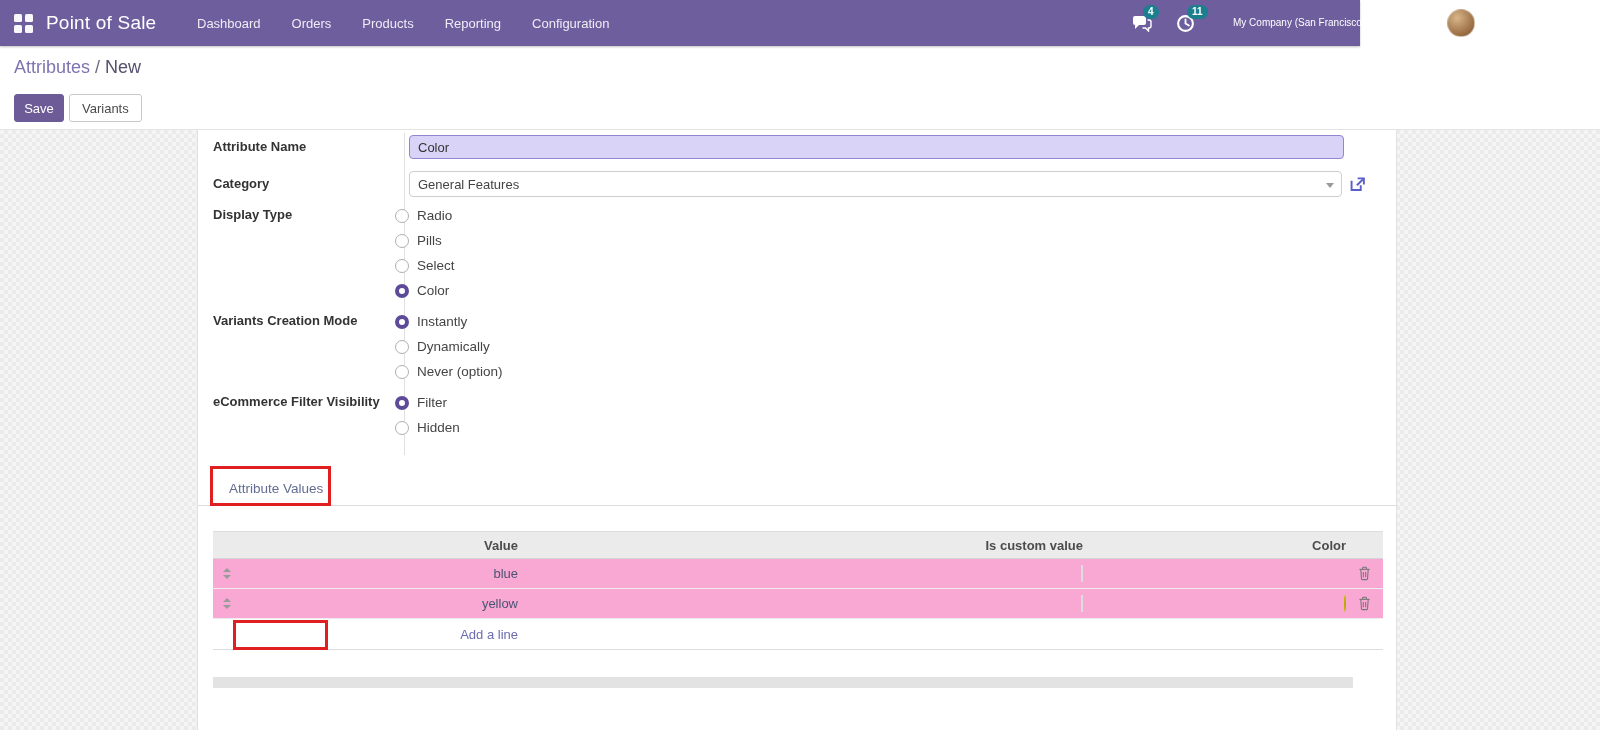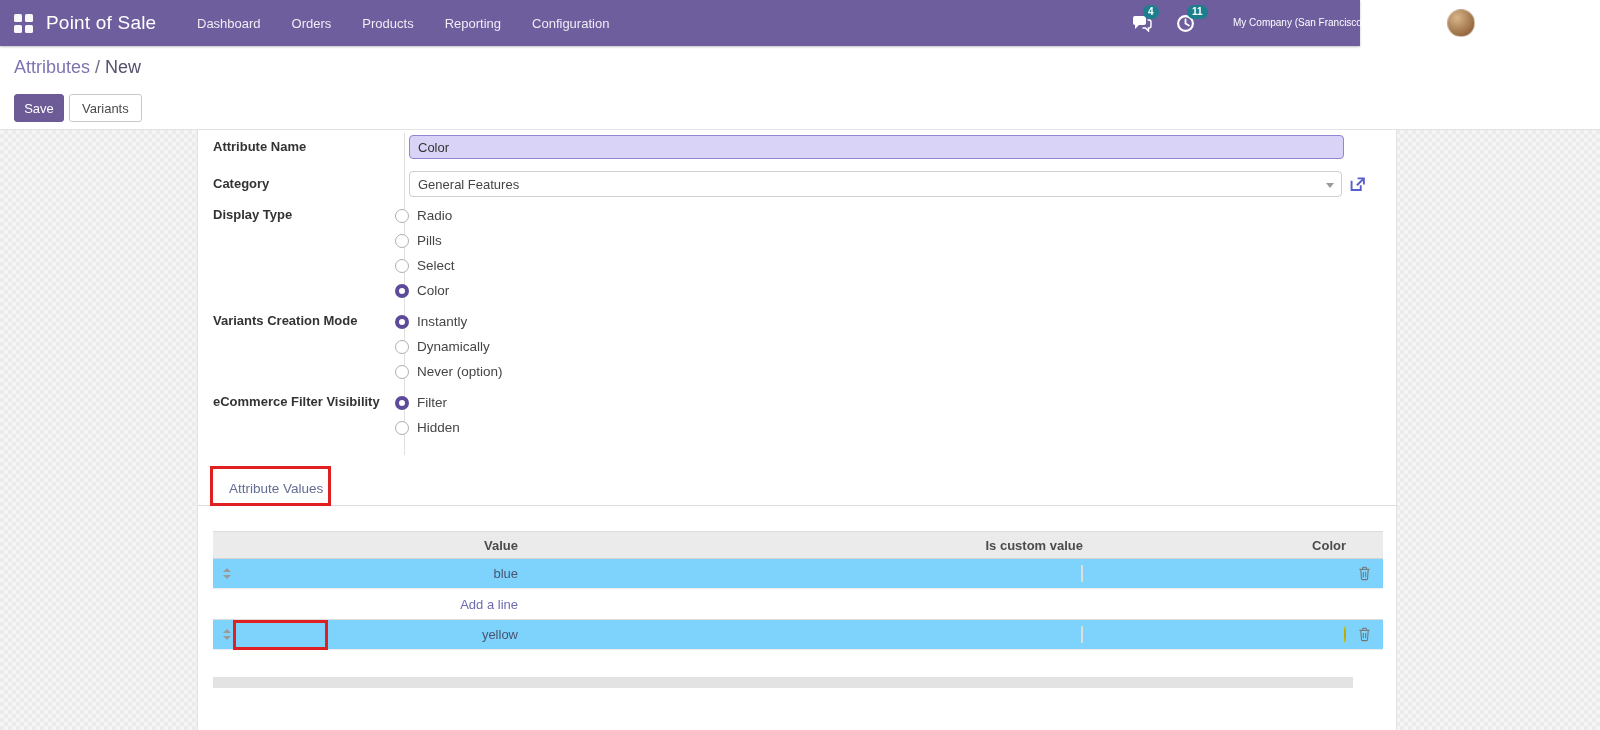--- a/index.html
+++ b/index.html
@@ -80,21 +80,21 @@
   .redbox1 { position:absolute; left:12px; top:336px; width:121px; height:40px;
              border:3px solid #e02020; z-index:5; pointer-events:none; }
   .redbox2 { position:absolute; left:35px; top:490px; width:95px; height:30px;
              border:3px solid #e02020; z-index:5; pointer-events:none; }
 
   
   .values-table { position:absolute; left:15px; top:401px; width:1170px; font-size:13px;text-align:right; }
   .t-row { display:flex; align-items:center; }
   .t-header { height:28px; background:#ebebeb; border-top:1px solid #dcdcdc; border-bottom:1px solid #d4d4d4;
               font-weight:bold; color:#4c4c4c; }
-  .t-data { height:30px; background:#7dd3fc; border-bottom:1px solid #ededed; }
+  .t-data { height:30px; background:#f9a8d4; border-bottom:1px solid #ededed; }
   .t-add { height:31px; border-bottom:1px solid #dcdcdc; }
   .col-handle { width:28px; flex:none; display:flex; justify-content:center; }
   .col-value { width:277px; flex:none; padding-left:4px; }
   .col-custom { width:565px; flex:none; padding-left:4px; }
   .col-color { width:263px; flex:none; padding-left:6px; }
   .col-trash { width:37px; flex:none; display:flex; justify-content:center; }
   .t-data .col-value { color:#4a5472; }
   .drag-handle { display:flex; flex-direction:column; gap:3px; cursor:grab; }
   .drag-handle i { width:0; height:0; border-left:4px solid transparent; border-right:4px solid transparent; }
   .drag-handle .up { border-bottom:4px solid #9a9a9a; }
@@ -252,25 +252,20 @@
               <svg width="13" height="15" viewBox="0 0 14 16">
                 <path d="M1.5 3.5 h11" stroke="#737373" stroke-width="1.1" fill="none"></path>
                 <path d="M5 3.5 V2 a0.7 0.7 0 0 1 .7-.7 h2.6 a0.7 0.7 0 0 1 .7.7 v1.5" stroke="#737373" stroke-width="1.1" fill="none"></path>
                 <path d="M3 3.5 l.7 10 a1.2 1.2 0 0 0 1.2 1.1 h4.2 a1.2 1.2 0 0 0 1.2-1.1 l.7-10" stroke="#737373" stroke-width="1.1" fill="none"></path>
                 <path d="M5.7 6.5 v5.5 M8.3 6.5 v5.5" stroke="#737373" stroke-width="1.1" fill="none"></path>
               </svg>
             </span>
           </div>
         </div>
 
-        <div class="t-row t-add">
-          <div class="col-handle"></div>
-          <div class="col-value"><span class="add-line">Add a line</span></div>
-        </div>
-
         <div class="t-row t-data">
           <div class="col-handle">
             <span class="drag-handle">
                 <i class="up"></i>
                 <i class="down"></i>
               </span>
           </div>
           <div class="col-value">yellow</div>
           <div class="col-custom"><span class="checkbox"></span></div>
           <div class="col-color">
@@ -280,19 +275,24 @@
             <span class="trash-btn">
               <svg width="13" height="15" viewBox="0 0 14 16">
                 <path d="M1.5 3.5 h11" stroke="#737373" stroke-width="1.1" fill="none"></path>
                 <path d="M5 3.5 V2 a0.7 0.7 0 0 1 .7-.7 h2.6 a0.7 0.7 0 0 1 .7.7 v1.5" stroke="#737373" stroke-width="1.1" fill="none"></path>
                 <path d="M3 3.5 l.7 10 a1.2 1.2 0 0 0 1.2 1.1 h4.2 a1.2 1.2 0 0 0 1.2-1.1 l.7-10" stroke="#737373" stroke-width="1.1" fill="none"></path>
                 <path d="M5.7 6.5 v5.5 M8.3 6.5 v5.5" stroke="#737373" stroke-width="1.1" fill="none"></path>
               </svg>
             </span>
           </div>
         </div>
+
+        <div class="t-row t-add">
+          <div class="col-handle"></div>
+          <div class="col-value"><span class="add-line">Add a line</span></div>
+        </div>
       </div>
 
       <div class="redbox2"></div>
       <div class="bottom-bar"></div>
     </div>
   </div>
 </div>
 
 </body></html>

